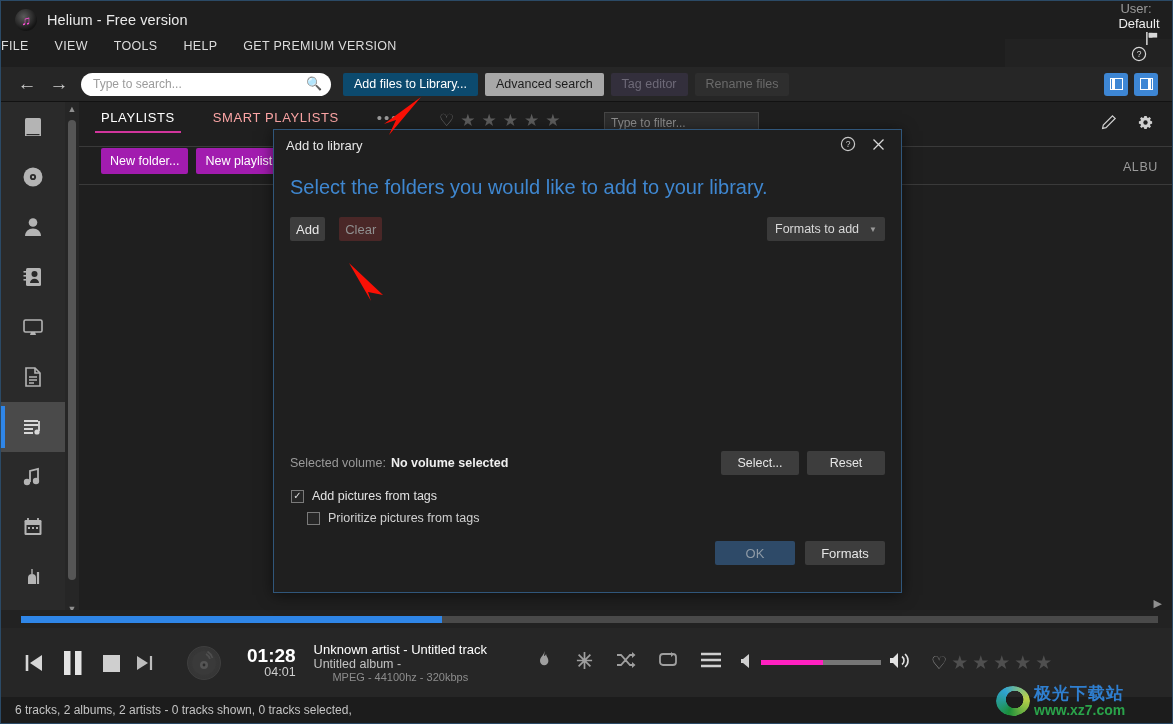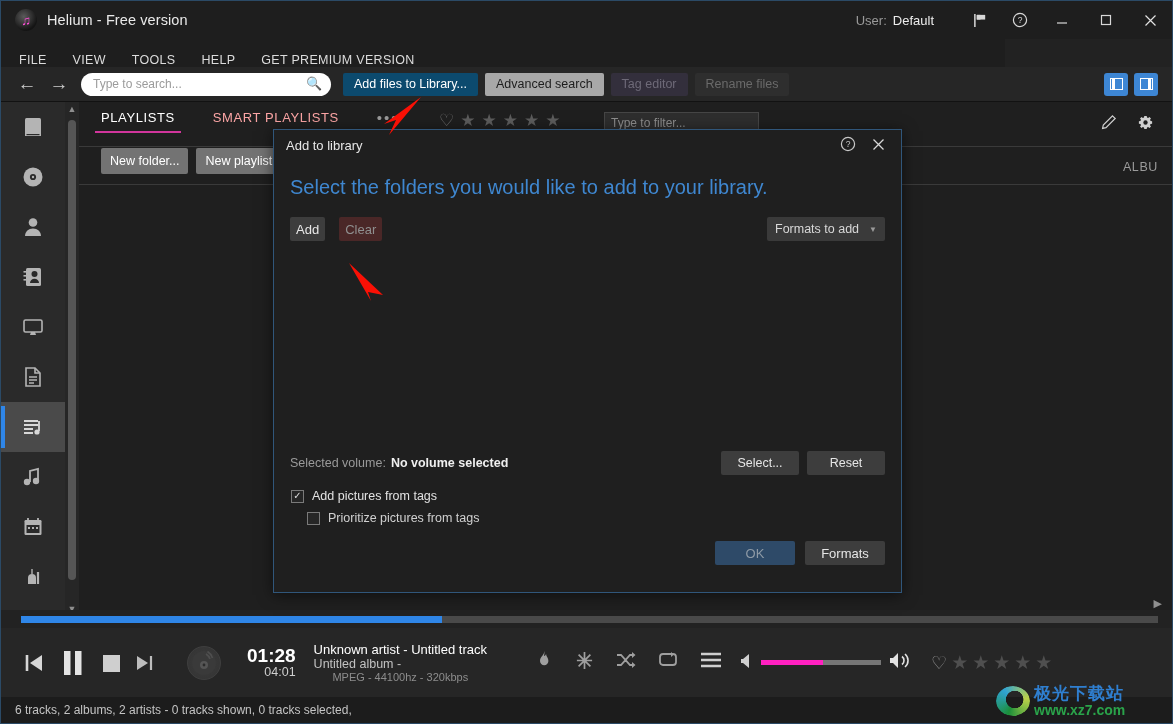--- a/index.html
+++ b/index.html
@@ -23,33 +23,33 @@
     display: flex; align-items: center;
   }
   .app-logo {
     width: 22px; height: 22px; border-radius: 50%;
     background: radial-gradient(circle at 40% 35%, #5a5a5a, #141414 70%);
     margin-left: 14px; margin-right: 10px;
     display: flex; align-items: center; justify-content: center;
     color: #ff4fd8; font-size: 13px; line-height: 1;
   }
   .app-title { color: #e9e9e9; font-size: 14.5px; letter-spacing: .1px; }
-  .tb-right { margin-left: auto; display: flex; align-items: center; height: 100%; }
+  .tb-right { margin-left: auto; display: flex; align-items: center; height: 100%; flex-direction: column; }
   .user-label { color: #9a9a9a; font-size: 13px; margin-right: 6px; }
   .user-value { color: #ededed; font-size: 13px; }
   .tb-icon {
     width: 40px; height: 38px; display: flex; align-items: center; justify-content: center;
     color: #d8d8d8;
   }
   .win-btn { width: 44px; height: 38px; display:flex; align-items:center; justify-content:center; color:#d8d8d8; }
 
   
   .menubar {
     position: absolute; left: 0; top: 38px; width: 1004px; height: 28px;
-    background: #1e1e1e; display: flex; align-items: flex-end; padding-left: 18px;
+    background: #1e1e1e; display: flex; align-items: flex-start; 
   }
   .menu-item {
     color: #dcdcdc; font-size: 12.5px; margin-right: 26px; letter-spacing: .3px;
   }
 
   
   .toolbar {
     position: absolute; left: 0; top: 66px; width: 1171px; height: 35px;
     background: #262626; display: flex; align-items: center; padding: 0 10px;
     border-bottom: 1px solid #121212;
@@ -116,21 +116,21 @@
   .tabs { display: flex; align-items: center; height: 40px; padding-left: 22px; }
   .tab { font-size: 13px; color: #fca5a5; letter-spacing: .6px; margin-right: 38px; padding-bottom: 10px; position: relative; }
   .tab.active { color: #ffffff; }
   .tab.active::after {
     content:''; position:absolute; left:-6px; right:-6px; bottom:2px; height:2px; background:#d2359c;
   }
   .tab-dots { color:#9a9a9a; font-size:15px; letter-spacing:2px; padding-bottom:10px; }
 
   .sub-actions { padding: 6px 0 0 22px; display: flex; gap: 8px; }
   .bluebtn {
-    height: 22px; padding: 13px 9px; background: #737373; color: #fff; border: none; border-radius: 2px;
+    height: 22px; padding: 13px 9px; background: #a21caf; color: #fff; border: none; border-radius: 2px;
     font-size: 12.5px; font-family: "Liberation Sans", sans-serif; display:flex; align-items:center;
   }
 
   .rightpane-icons {
     position: absolute; right: 18px; top: 12px; display: flex; gap: 20px; color: #d0d0d0; font-size: 15px;
   }
   .rate-row {
     position: absolute; left: 360px; top: 8px; display: flex; align-items: center; gap: 6px;
   }
   .heart { color: #6d6d6d; font-size: 17px; }

